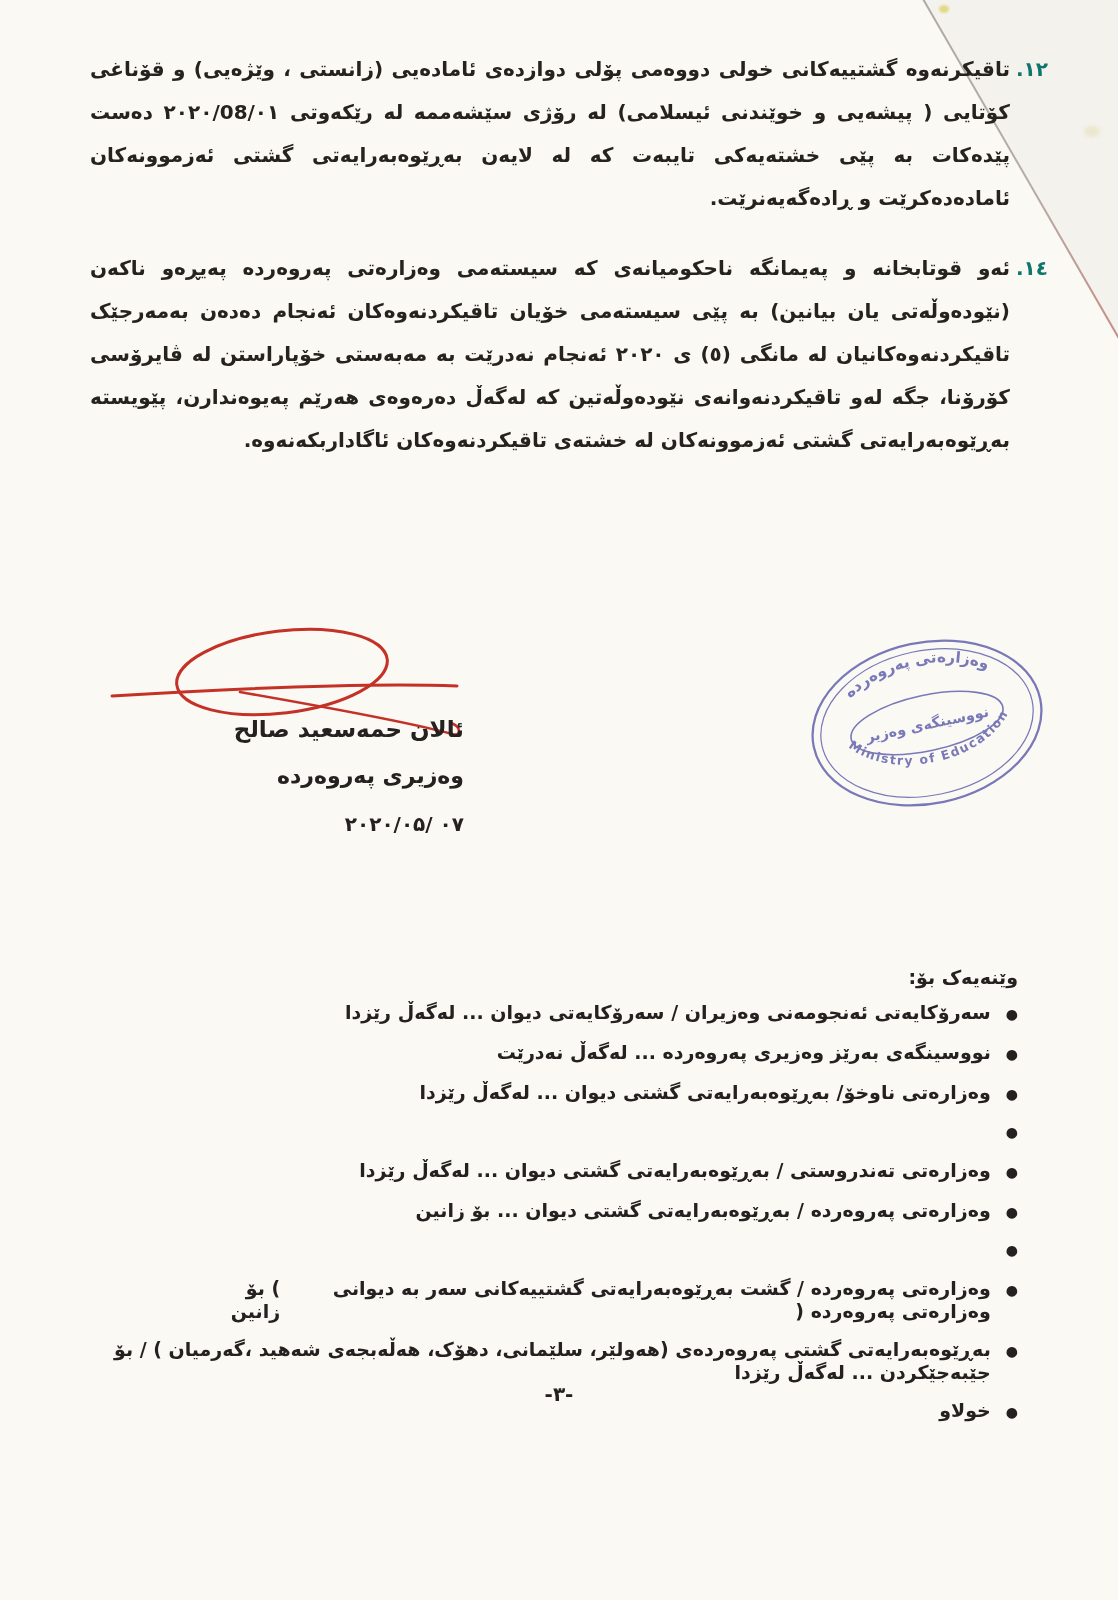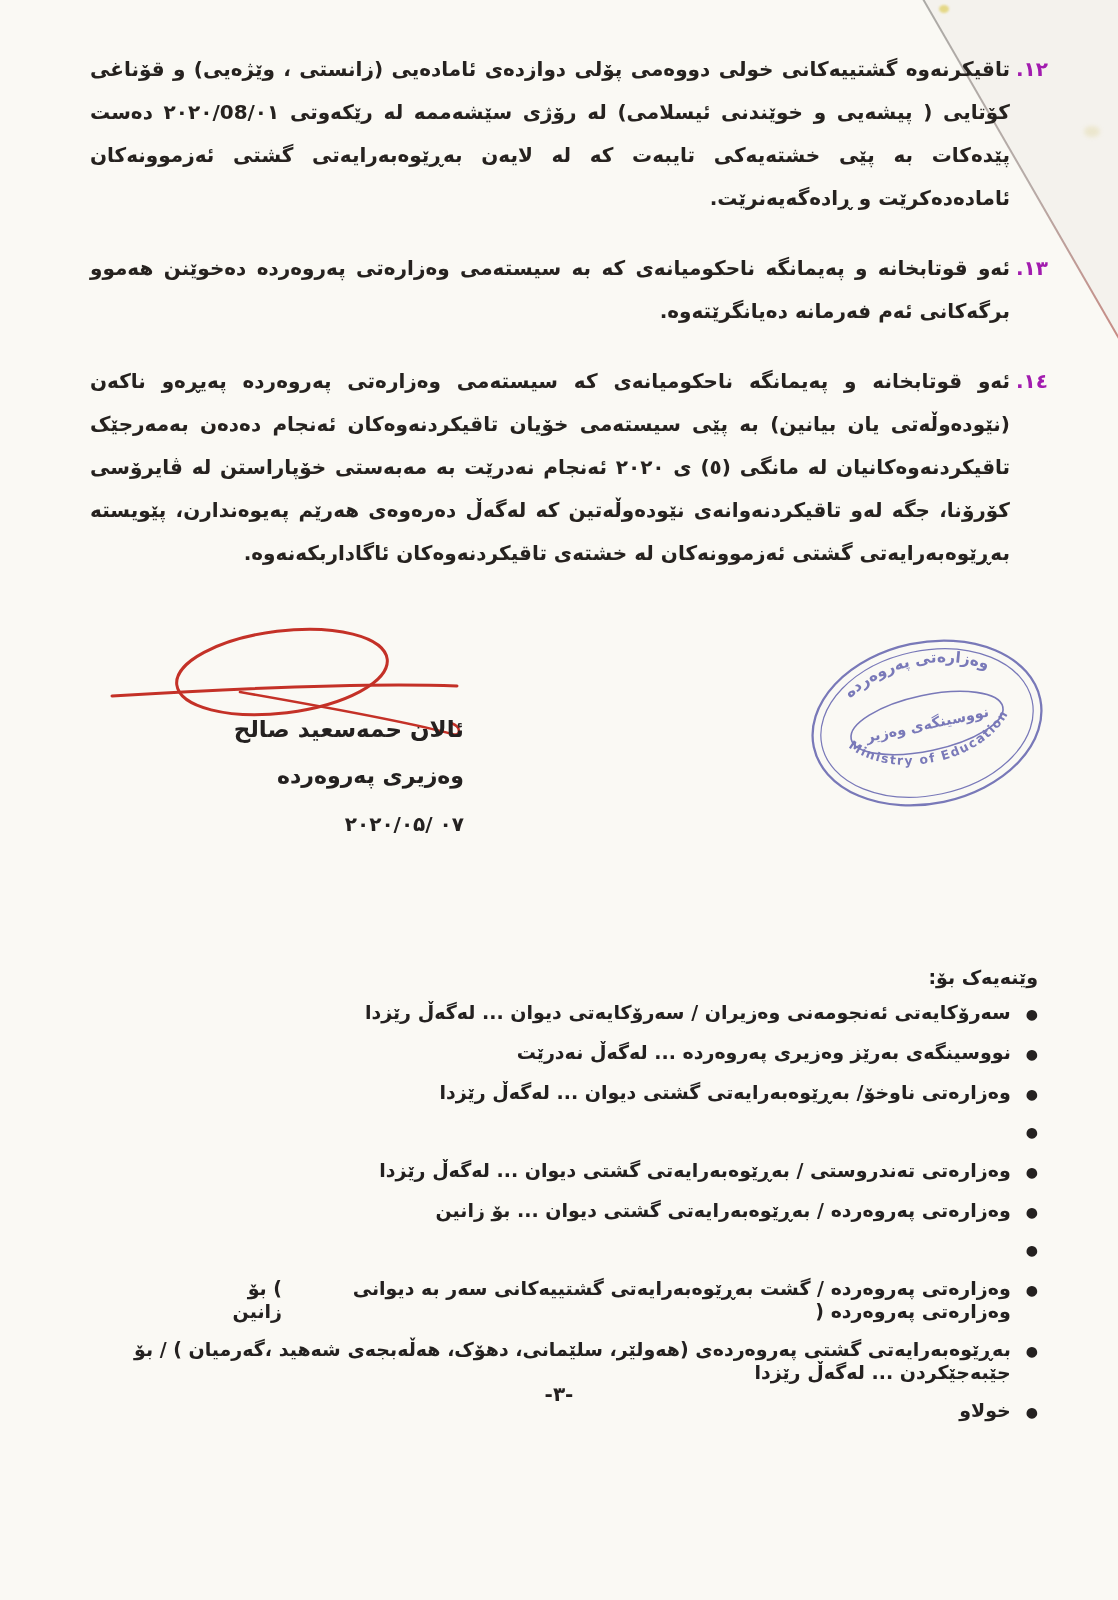--- a/index.html
+++ b/index.html
@@ -38,21 +38,21 @@
     text-align:justify; text-align-last:right;
   }
   .para {
     margin:0 0 27px 0;
     font-size:20px; line-height:43px;
     font-weight:bold;
     padding-right:38px; text-indent:-38px;
     color:#26221f;
   }
   .para-last { margin-top:8px; }
-  .para-num { color:#a21caf; margin-left:6px; }
+  .para-num { color:#0f766e; margin-left:6px; }
 
   
   .sig-svg { position:absolute; left:100px; top:606px; }
   .sig-block {
     position:absolute; left:128px; top:716px; width:336px;
     text-align:right; font-weight:bold;
   }
   .sig-name  { font-size:23px; }
   .sig-title { font-size:22px; margin-top:21px; }
   .sig-date  { font-size:20px; margin-top:24px; direction:ltr; letter-spacing:1px; }
@@ -61,21 +61,21 @@
   .stamp {
     position:absolute; left:803px; top:634px;
     width:248px; height:178px;
     transform:rotate(-12deg);
     opacity:.82;
   }
   .stamp text { font-family:"DejaVu Sans", sans-serif; font-weight:bold; }
 
   
   .dist {
-    position:absolute; top:966px; right:80px; left:95px;
+    position:absolute; top:966px; right:100px; left:95px;
     font-size:19px;
   }
   .dist-heading { font-weight:bold; margin-bottom:13px; text-align:right; }
   .dist-list { list-style:none; margin:0; padding:0; }
   .dist-item {
     display:flex; align-items:baseline; gap:15px;
     margin-bottom:15px; line-height:23px;
     font-weight:600;
   }
   .bullet { font-size:14px; line-height:23px; flex:0 0 auto; }
@@ -93,21 +93,20 @@
 
 <div class="page">
 
   <div class="crease"></div>
   <div class="corner-shade"></div>
   <div class="spot spot1"></div>
   <div class="spot spot2"></div>
 
   <section class="doc-body">
     <p class="para"><span class="para-num">١٢.</span><span>تاقیکرنەوە گشتییەکانی خولی دووەمی پۆلی دوازدەی ئامادەیی (زانستی ، وێژەیی) و قۆناغی کۆتایی ( پیشەیی و خوێندنی ئیسلامی)  لە رۆژی سێشەممە لە رێکەوتی ۲۰۲۰/08/۰۱ دەست پێدەکات بە پێی خشتەیەکی تایبەت کە لە لایەن بەڕێوەبەرایەتی گشتی ئەزموونەکان ئامادەدەکرێت و ڕادەگەیەنرێت.</span></p>
-    <p class="para"><span class="para-num">١٣.</span><span>ئەو قوتابخانە و پەیمانگە ناحکومیانەی کە بە سیستەمی وەزارەتی پەروەردە دەخوێنن هەموو برگەکانی ئەم فەرمانە دەیانگرێتەوە.</span></p>
     <p class="para"><span class="para-num">١٤.</span><span>ئەو قوتابخانە و پەیمانگە ناحکومیانەی کە سیستەمی وەزارەتی پەروەردە پەیڕەو ناکەن (نێودەوڵەتی یان بیانین) بە پێی سیستەمی خۆیان تاقیکردنەوەکان ئەنجام دەدەن بەمەرجێک تاقیکردنەوەکانیان لە مانگی (٥) ی ۲۰۲۰ ئەنجام نەدرێت بە مەبەستی خۆپاراستن لە ڤایرۆسی کۆرۆنا، جگە لەو تاقیکردنەوانەی نێودەوڵەتین کە لەگەڵ دەرەوەی هەرێم پەیوەندارن، پێویستە بەڕێوەبەرایەتی گشتی ئەزموونەکان لە خشتەی تاقیکردنەوەکان ئاگاداربکەنەوە.</span></p>
   </section>
 
   <svg class="sig-svg" width="380" height="140" viewBox="0 0 380 140" fill="none">
     <ellipse cx="182" cy="66" rx="106" ry="41" stroke="#c43127" stroke-width="3" transform="rotate(-7 182 66)"></ellipse>
     <path d="M 12 90 C 110 84, 260 76, 357 80" stroke="#c43127" stroke-width="3" stroke-linecap="round"></path>
     <path d="M 140 86 C 220 100, 320 119, 352 128 C 361 131, 362 121, 351 117" stroke="#c43127" stroke-width="2.6" stroke-linecap="round"></path>
   </svg>
 
   <div class="sig-block">

